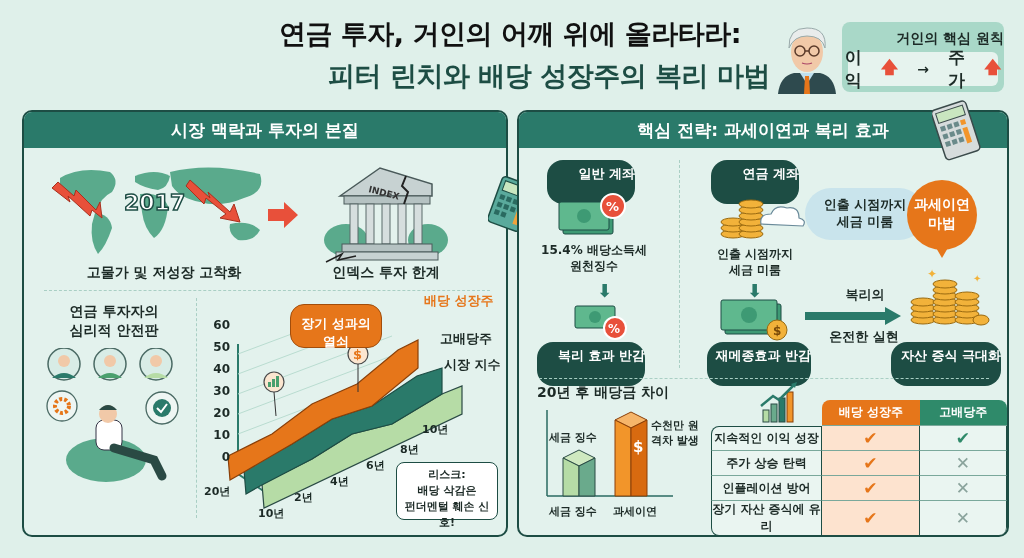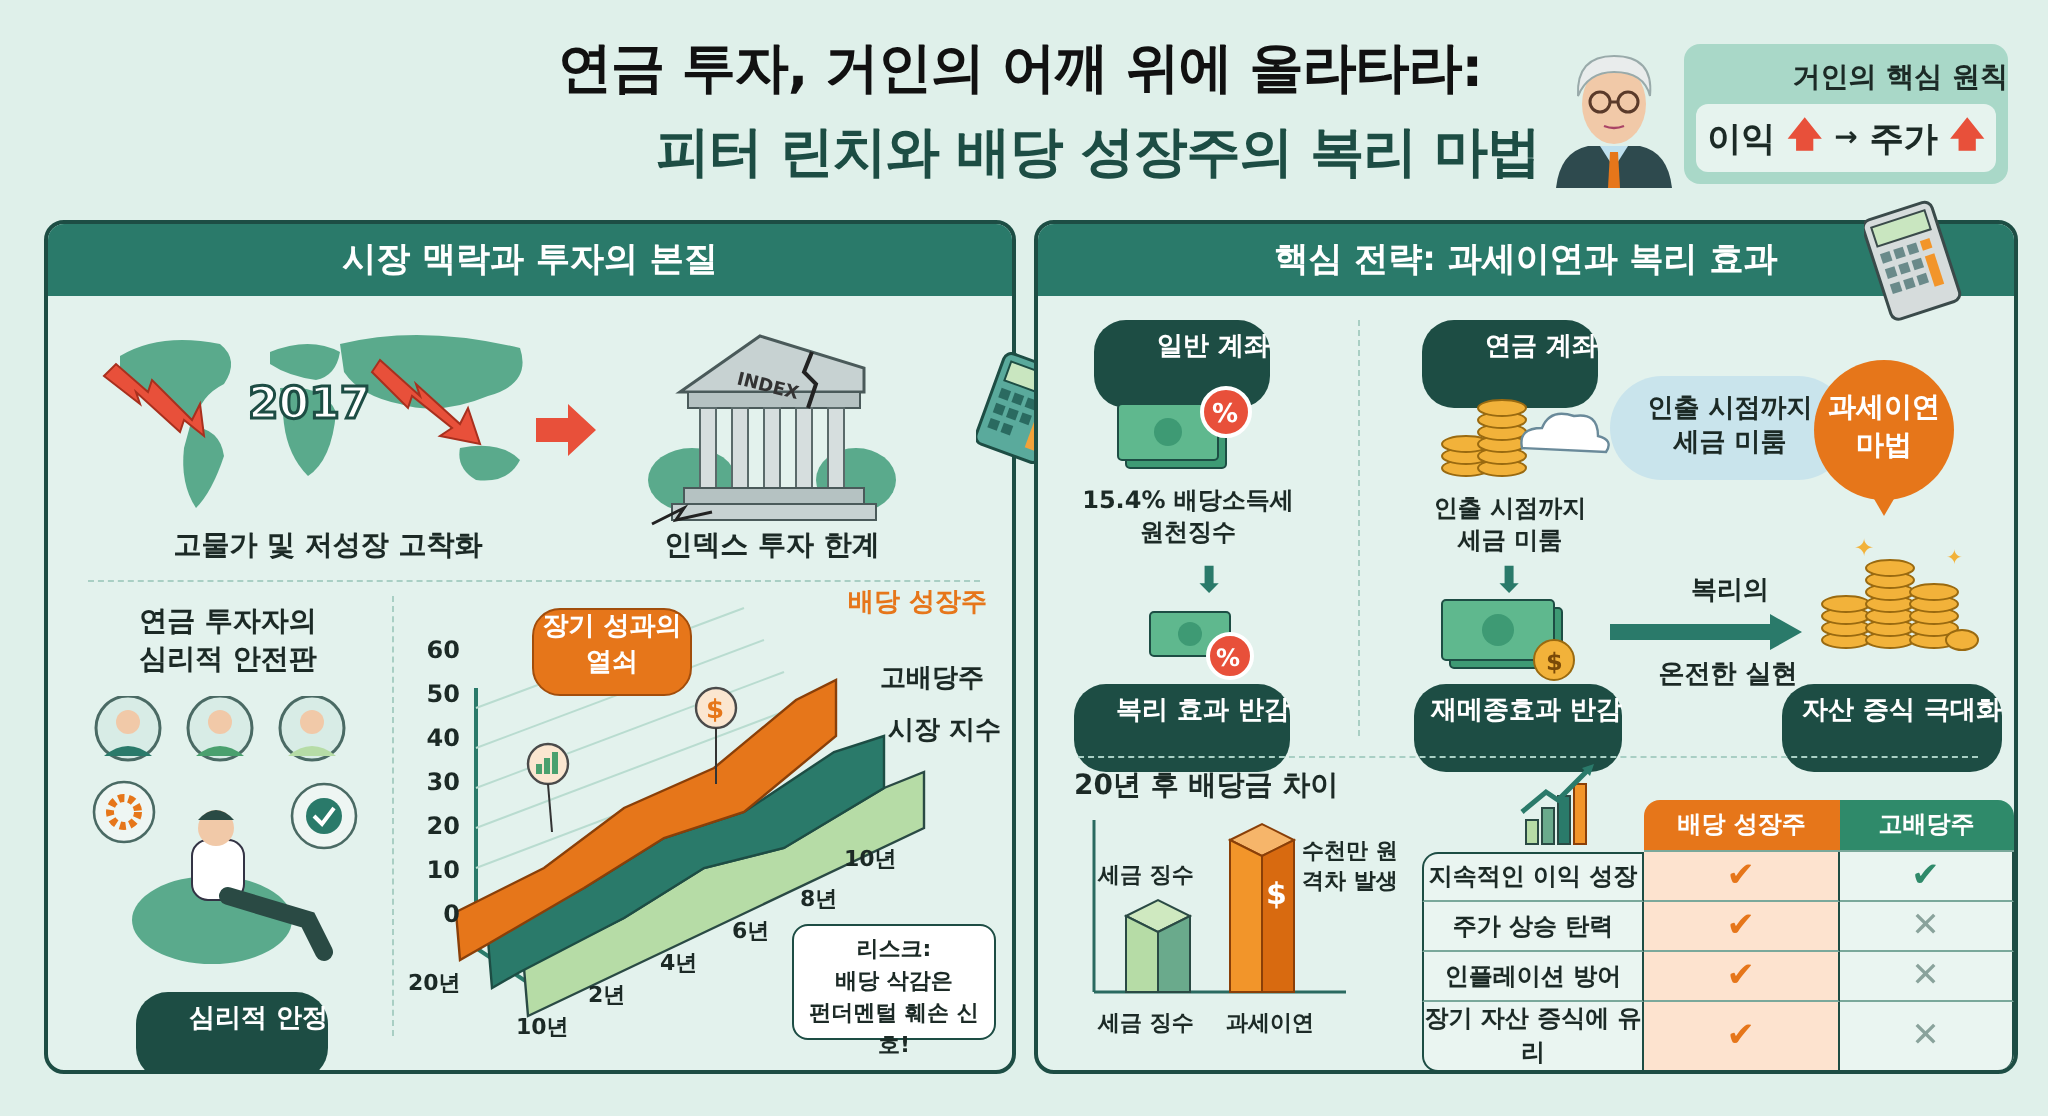--- a/index.html
+++ b/index.html
@@ -10,21 +10,21 @@
     color: #1c2a26;
     position: relative;
   }
   .abs { position: absolute; }
   
   .title1 { left: 250px; top: 16px; width: 520px; text-align: center; font-size: 27px; font-weight: bold; color: #111; letter-spacing: -0.5px; }
   .title2 { left: 250px; top: 58px; width: 520px; text-align: right; font-size: 27px; font-weight: bold; color: #1d4d44; letter-spacing: -0.5px; }
   .lynch-portrait { left: 772px; top: 18px; width: 70px; height: 76px; }
   .principle-box { left: 842px; top: 22px; width: 162px; height: 70px; background: #a9d8c8; border-radius: 8px; }
   .principle-title { position: absolute; left: 0; top: 8px; width: 100%; text-align: right; font-size: 14px; font-weight: bold; color: #1c2a26; }
-  .principle-inner { position: absolute; left: 6px; top: 30px; width: 150px; height: 34px; background: #e6f3ee; border-radius: 6px; display: flex; align-items: center; justify-content: center; gap: 6px; font-size: 17px; font-weight: bold; }
+  .principle-inner { position: absolute; left: 6px; top: 30px; width: 150px; height: 34px; background: #e6f3ee; border-radius: 6px; display: flex; align-items: center; justify-content: center; gap: 19px; font-size: 17px; font-weight: bold; }
   .up-arrow { color: #e8503a; font-size: 17px; }
 
   
   .panel { border: 2px solid #1d4d44; border-radius: 10px; background: #e3f2ed; overflow: hidden; }
   .panel-header { background: #2a7a6a; color: #fff; text-align: center; font-weight: bold; font-size: 17px; height: 36px; line-height: 36px; }
   .left-panel { left: 22px; top: 110px; width: 486px; height: 427px; }
   .right-panel { left: 517px; top: 110px; width: 492px; height: 427px; }
 
   .dashed-h { border-top: 1.5px dashed #a9cfc4; }
   .dashed-v { border-left: 1.5px dashed #a9cfc4; }
@@ -151,21 +151,20 @@
       <circle cx="118" cy="60" r="16" fill="#eef6f3" stroke="#4a6a64" stroke-width="1.3"></circle>
       <circle cx="118" cy="60" r="9" fill="#2a7a6a"></circle>
       <path d="M113 60 L117 64 L123 56" stroke="#fff" stroke-width="2" fill="none"></path>
       <ellipse cx="62" cy="112" rx="40" ry="22" fill="#5aaa8c"></ellipse>
       <rect x="52" y="72" width="26" height="30" rx="8" fill="#fff" stroke="#334" stroke-width="1"></rect>
       <circle cx="64" cy="66" r="9" fill="#f1c9a8"></circle>
       <path d="M55 62 Q64 52 73 62" fill="#2a4a44"></path>
       <path d="M70 100 L110 112 L118 128" stroke="#2a4a44" stroke-width="9" fill="none" stroke-linecap="round"></path>
     </svg>
   </div>
-  <div class="abs pill" style="left:44px; top:384px; width:96px;">심리적 안정</div>
 
   <div class="abs" style="left:178px; top:182px; width:300px; height:240px;">
     <svg width="300" height="240" viewBox="0 0 300 240">
 
       <line x1="36" y1="50" x2="36" y2="180" stroke="#2a7a6a" stroke-width="2"></line>
       <line x1="36" y1="180" x2="66" y2="200" stroke="#2a7a6a" stroke-width="2"></line>
       <g stroke="#b9dcd0" stroke-width="1">
         <line x1="36" y1="60" x2="170" y2="10"></line>
         <line x1="36" y1="80" x2="180" y2="26"></line>
         <line x1="36" y1="100" x2="190" y2="42"></line>
@@ -203,21 +202,21 @@
     <div class="abs year-label" style="left:92px; top:196px;">2년</div>
     <div class="abs year-label" style="left:128px; top:180px;">4년</div>
     <div class="abs year-label" style="left:164px; top:164px;">6년</div>
     <div class="abs year-label" style="left:198px; top:148px;">8년</div>
     <div class="abs year-label" style="left:220px; top:128px;">10년</div>
     
     <div class="abs series-label" style="left:222px; top:-2px; color:#e6761a;">배당 성장주</div>
     <div class="abs series-label" style="left:238px; top:36px; color:#1c2a26;">고배당주</div>
     <div class="abs series-label" style="left:242px; top:62px; color:#1c2a26;">시장 지수</div>
     
-    <div class="abs bubble-orange" style="left:64px; top:10px; width:80px; height:44px; padding-top:0;">
+    <div class="abs bubble-orange" style="left:88px; top:10px; width:92px; height:44px; padding-top:10px;">
       <div>장기 성과의</div>
       <div>열쇠</div>
     </div>
     
     <div class="abs risk-box" style="left:194px; top:168px; width:102px; height:58px;">
       <div>리스크:</div>
       <div>배당 삭감은</div>
       <div>펀더멘털 훼손 신호!</div>
     </div>
   </div>

